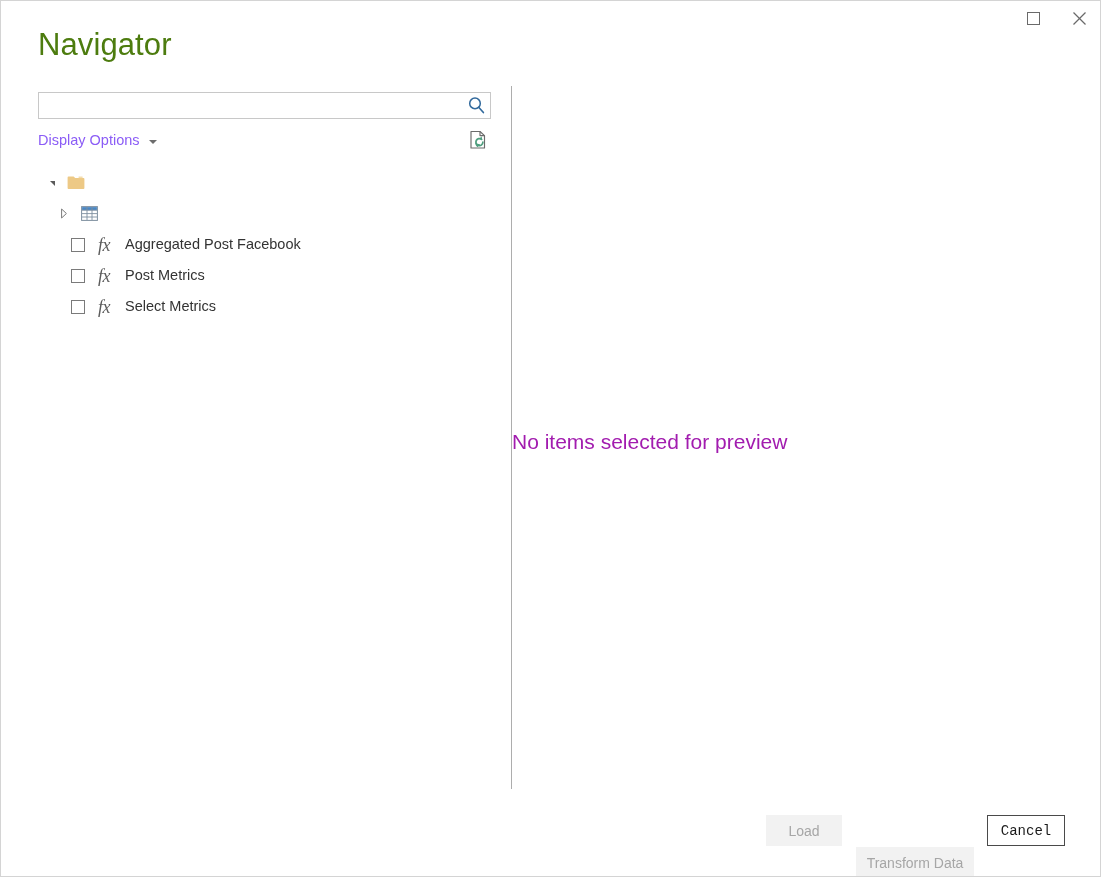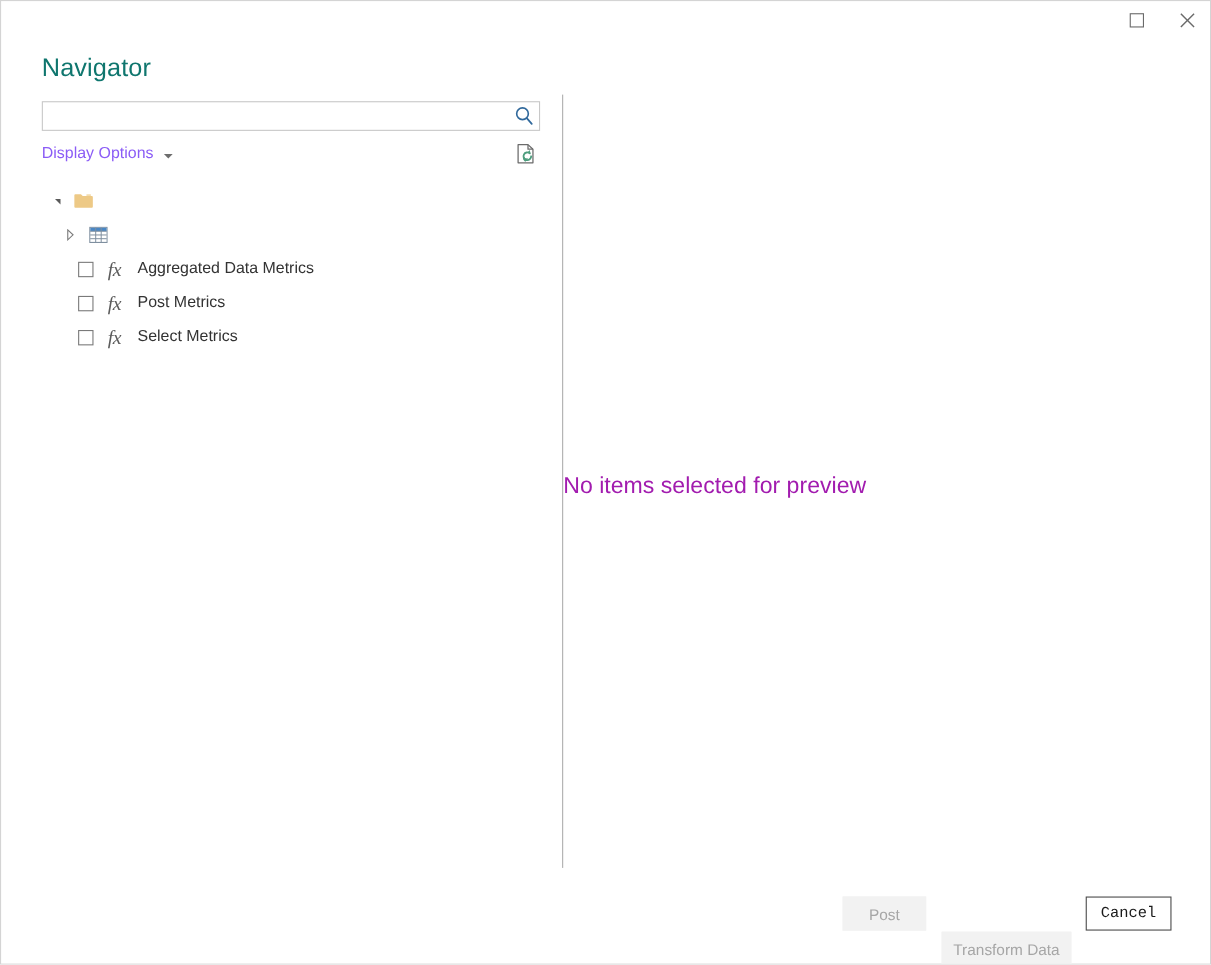--- a/index.html
+++ b/index.html
@@ -26,23 +26,23 @@
   
   .titlebar {
     position: absolute;
     left: 0; top: 0;
     width: 1101px;
     height: 72px;
   }
   .win-title {
     position: absolute;
     left: 37px;
-    top: 44px;
-    font-size: 23px;
-    color: #0f766e;
+    top: 28px;
+    font-size: 31px;
+    color: #4d7c0f;
     letter-spacing: 0.1px;
     line-height: 32px;
     font-weight: 400;
   }
   .win-controls {
     position: absolute;
     right: 0; top: 0;
     display: flex;
   }
   .win-btn {
@@ -368,21 +368,21 @@
         <span class="gap-12"></span>
       </div>
 
       <div class="tree-row indent-1b">
         <span class="checkbox"></span>
         <span class="gap-10"></span>
         <span class="icon-slot">
           <span class="fx-icon">fx</span>
         </span>
         <span class="gap-12"></span>
-        <span class="tree-label">Aggregated Data Metrics</span>
+        <span class="tree-label">Aggregated Post Facebook</span>
       </div>
 
       <div class="tree-row indent-1b">
         <span class="checkbox"></span>
         <span class="gap-10"></span>
         <span class="icon-slot">
           <span class="fx-icon">fx</span>
         </span>
         <span class="gap-12"></span>
         <span class="tree-label">Post Metrics</span>
@@ -401,18 +401,18 @@
     </div>
   </div>
 
   <div class="v-divider"></div>
 
   <div class="right-pane">
     <div class="preview-empty">No items selected for preview</div>
   </div>
 
   <div class="footer">
-    <div id="btn-load" class="btn btn-disabled">Post</div>
+    <div id="btn-load" class="btn btn-disabled">Load</div>
     <div id="btn-transform-data" class="btn btn-disabled">Transform Data</div>
     <div id="btn-cancel" class="btn btn-default">Cancel</div>
   </div>
 
 </div>
 
 </body></html>

